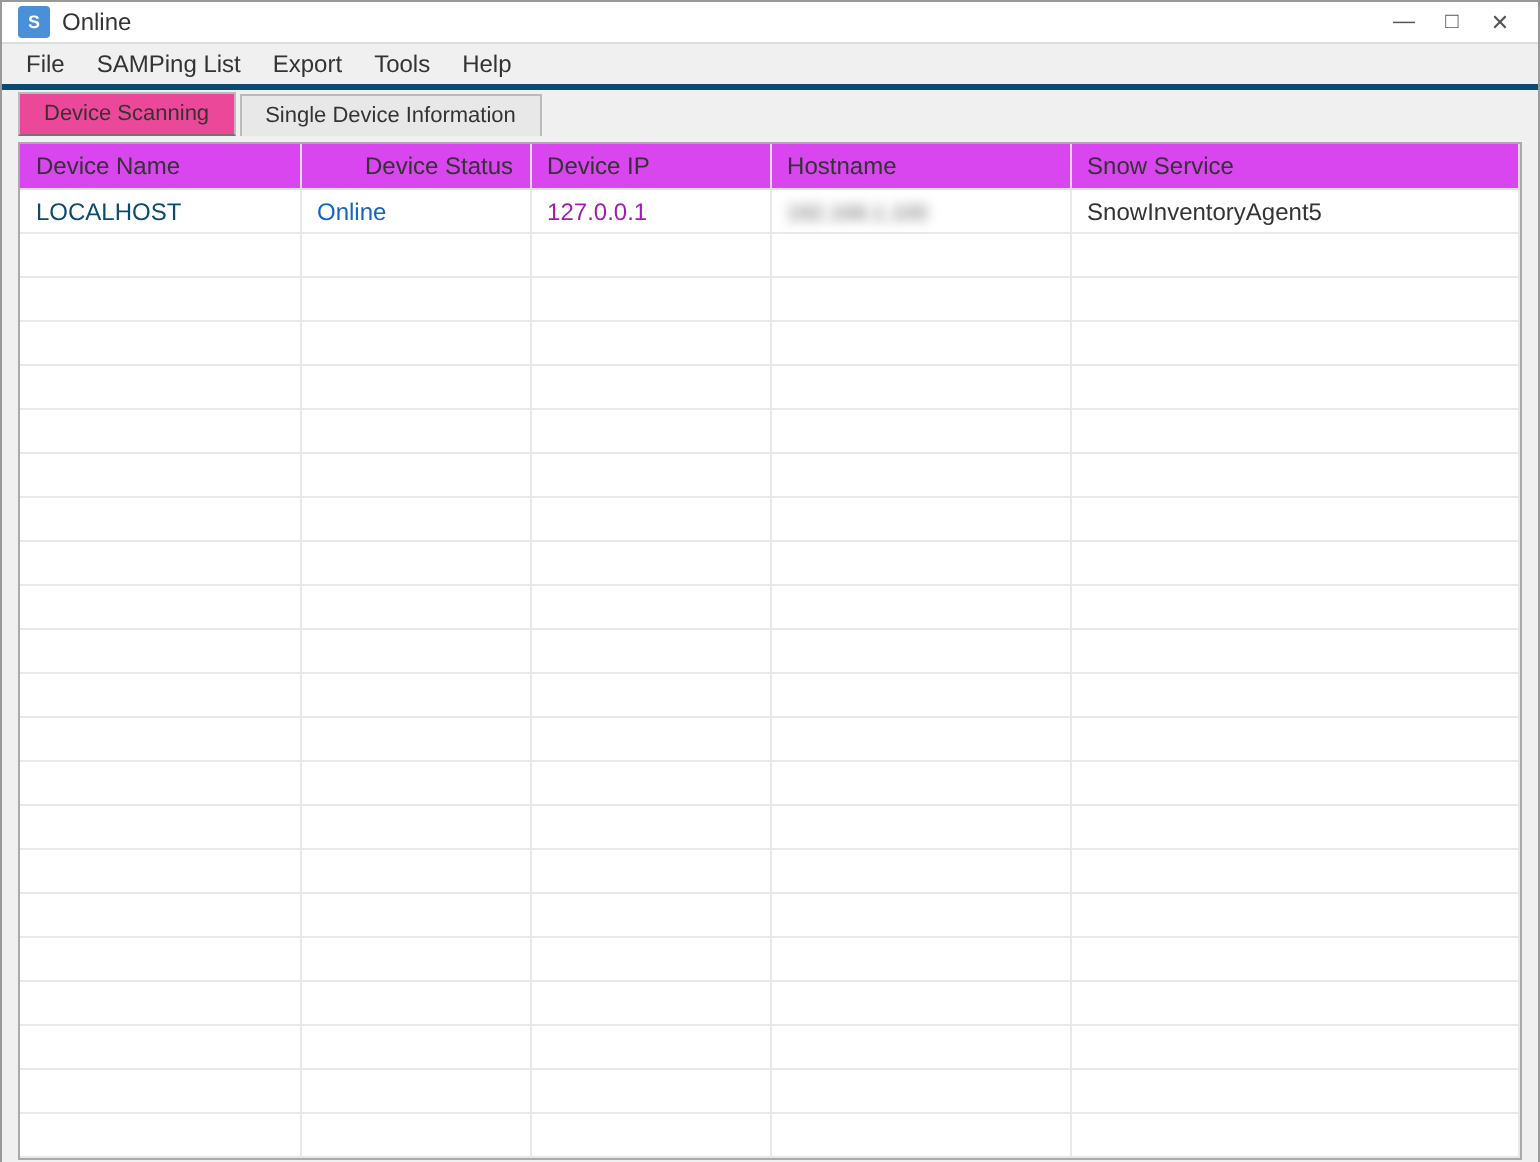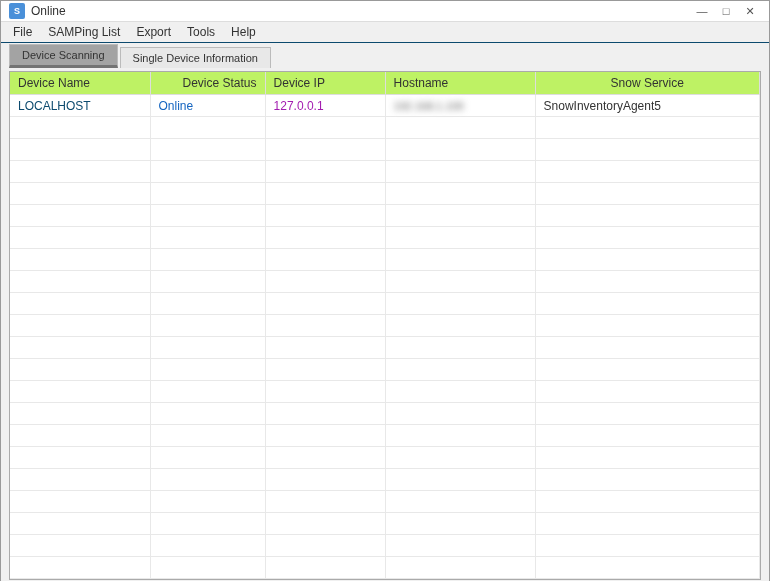--- a/index.html
+++ b/index.html
@@ -77,21 +77,21 @@
       font-size: 11px;
       color: #555;
     }
 
     .menu-bar {
       background: #f0f0f0;
       height: 24px;
       display: flex;
       align-items: center;
       padding: 0 4px;
-      border-bottom: 1px solid #0c4a6e;
+      border-bottom: 3px solid #0c4a6e;
     }
 
     .menu-item {
       padding: 3px 8px;
       cursor: pointer;
       font-size: 12px;
       color: #333;
     }
 
     .tab-bar {
@@ -109,22 +109,22 @@
       color: #333;
       border: 1px solid #bbb;
       border-bottom: none;
       background: #e8e8e8;
       margin-right: 2px;
       position: relative;
       bottom: -1px;
     }
 
     .tab.active {
-      background: #a3a3a3;
-      border-bottom: 3px solid #737373;
+      background: #ec4899;
+      border-bottom: 1px solid #737373;
       z-index: 1;
     }
 
     .content-area {
       flex: 1;
       background: #f0f0f0;
       padding: 4px 8px;
       display: flex;
       flex-direction: column;
     }
@@ -150,21 +150,21 @@
       overflow: auto;
     }
 
     table {
       width: 100%;
       border-collapse: collapse;
       font-size: 12px;
     }
 
     thead tr {
-      background: #bef264;
+      background: #d946ef;
     }
 
     th {
       text-align: left;
       padding: 4px 8px;
       font-weight: normal;
       color: #333;
       border-right: 1px solid #ddd;
       border-bottom: 1px solid #ddd;
       white-space: nowrap;
@@ -175,21 +175,21 @@
       border-right: 1px solid #e8e8e8;
       border-bottom: 1px solid #e8e8e8;
       color: #333;
       height: 22px;
     }
 
     .col-device-name { width: 140px; }
     .col-device-status { width: 110px; padding-left: 32px; }
     .col-device-ip { width: 120px; margin-left: 20px; }
     .col-hostname { width: 150px; }
-    .col-snow-service { width: auto; text-align: center; }
+    .col-snow-service { width: auto; }
   </style>
 </head>
 <body>
 
 <div class="window">
 
   <div class="title-bar">
     <div class="title-bar-left">
       <div class="title-icon">
         <span>S</span>

